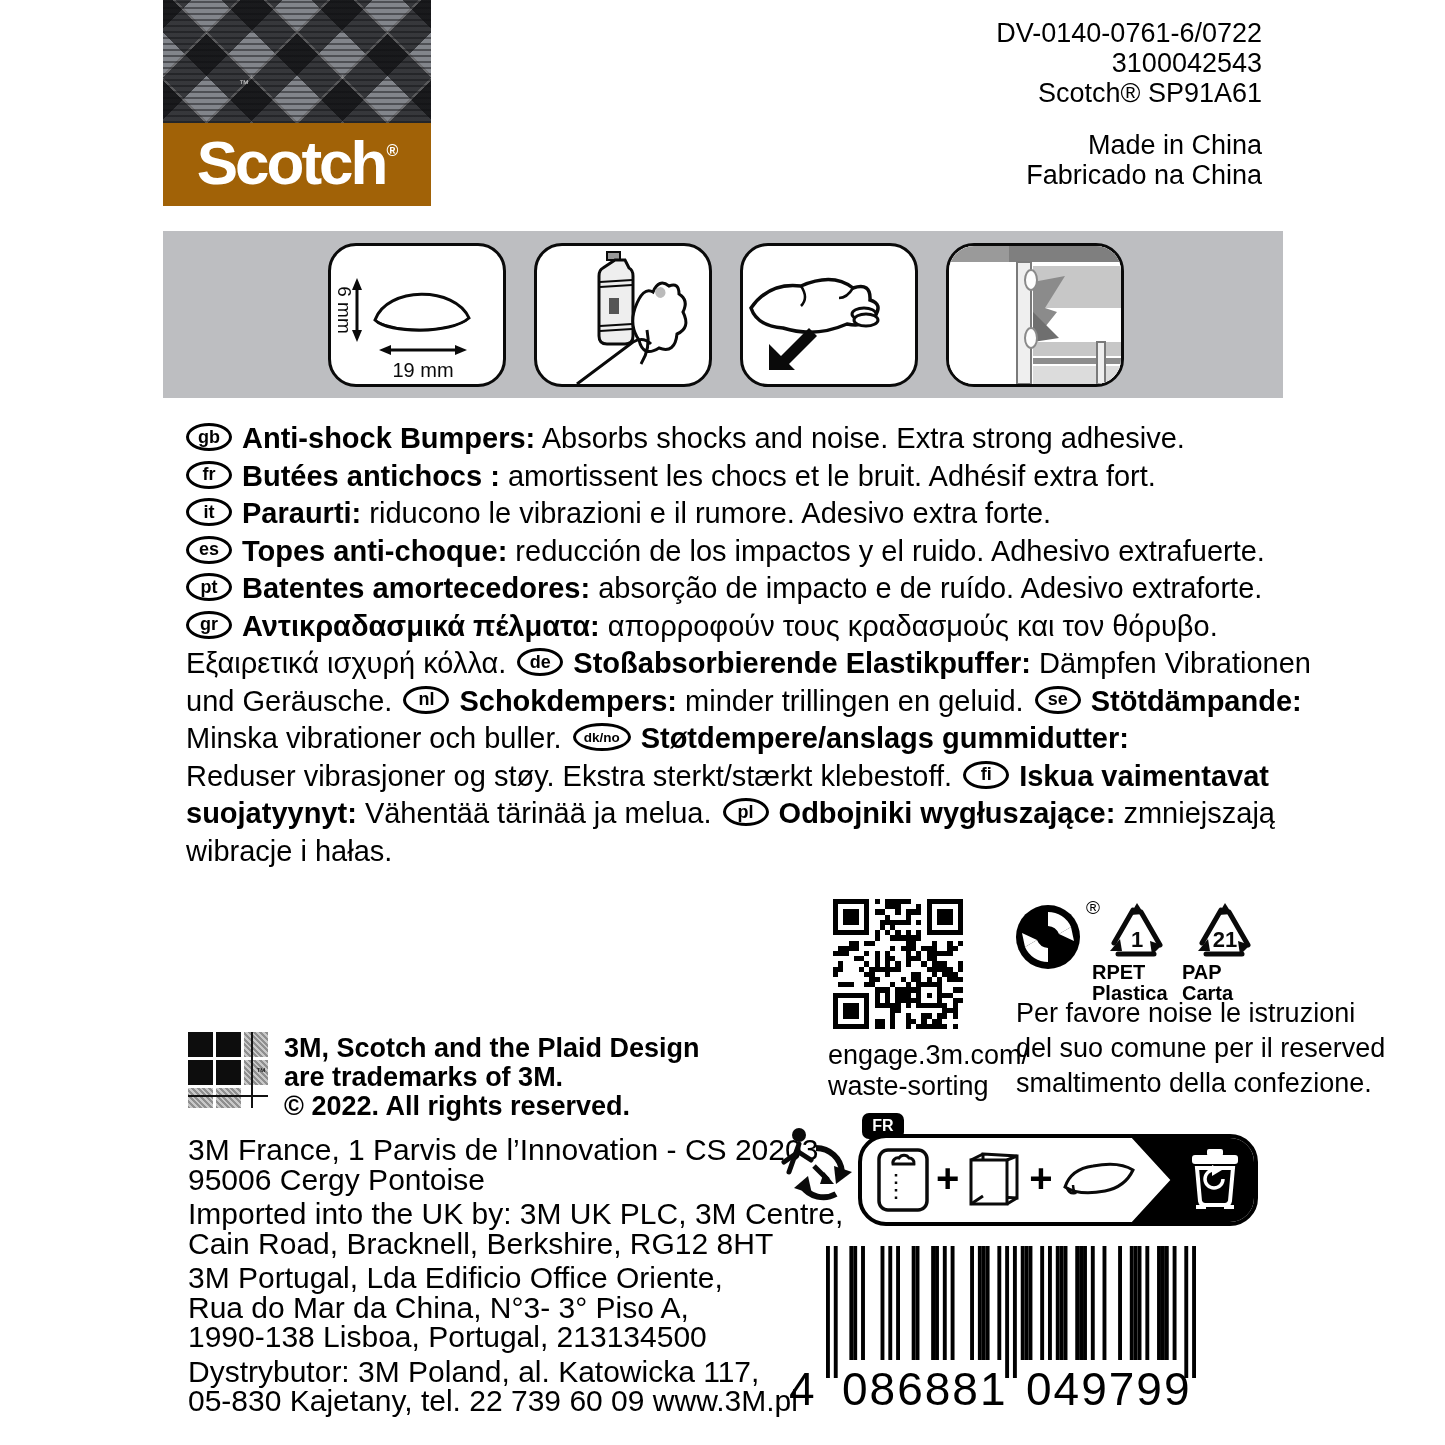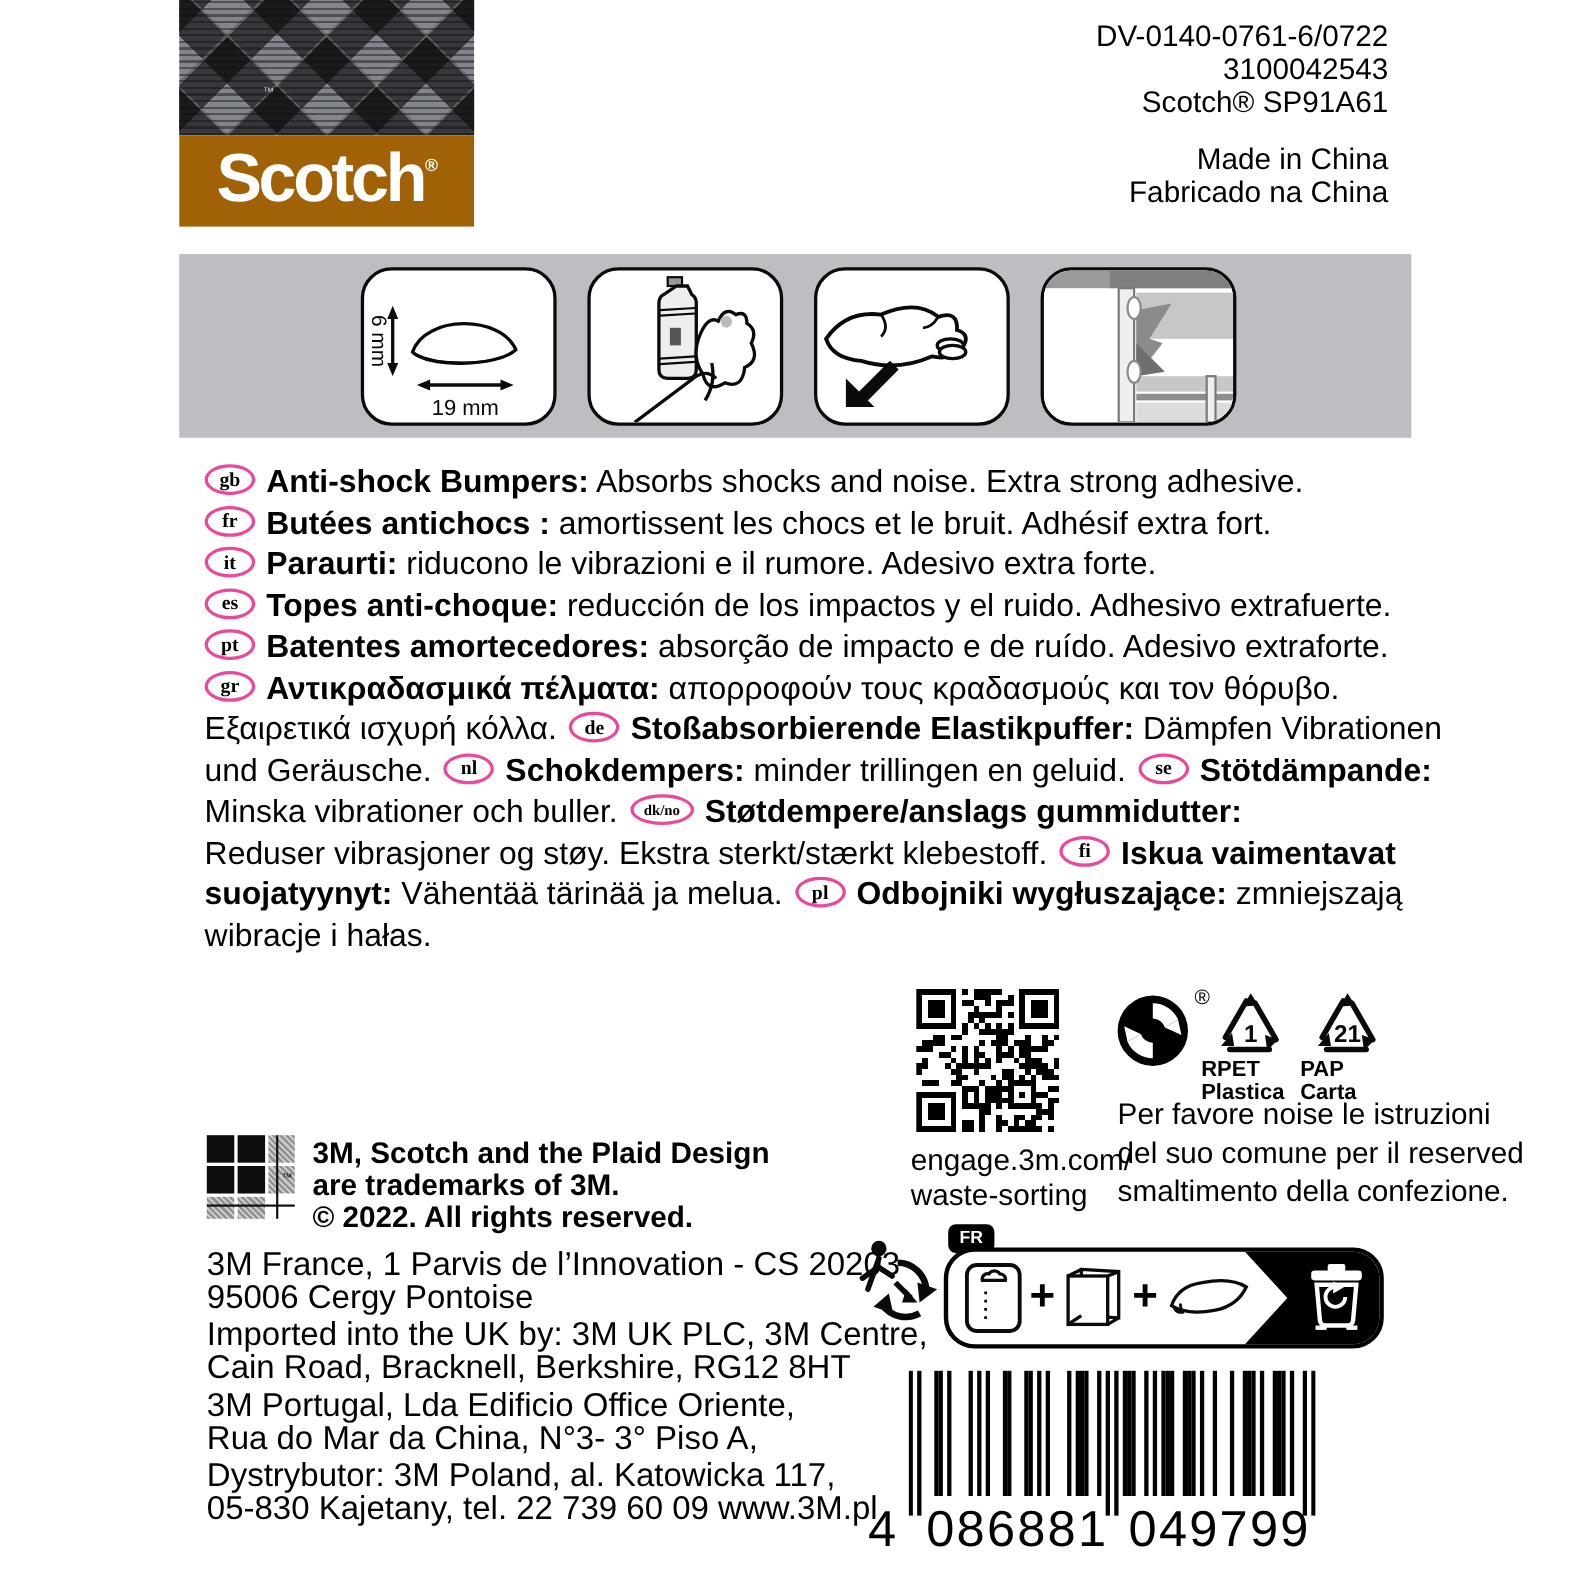--- a/index.html
+++ b/index.html
@@ -32,23 +32,23 @@
   .tile{position:absolute;top:243px;width:178px;height:144px;background:#fff;
         border:3px solid #0a0a0a;border-radius:28px;box-sizing:border-box;overflow:hidden;}
   #tile1{left:328px;} #tile2{left:534px;} #tile3{left:740px;} #tile4{left:946px;}
   .tile svg{display:block;}
 
   
   #desc{left:186px;top:420px;width:1110px;}
   .desc-line{white-space:nowrap;font-size:29px;line-height:37.5px;height:37.5px;}
   .seg-b{font-weight:bold;}
   .lang-badge{display:inline-flex;align-items:center;justify-content:center;
-    box-sizing:border-box;border:3px solid #ec4899;border-radius:50%;
+    box-sizing:border-box;border:3px solid #000000;border-radius:50%;
     min-width:46px;height:28px;padding:0 7px;margin:0 10px 0 3px;
-    font-size:18px;font-weight:bold;vertical-align:middle;position:relative;top:-3px;letter-spacing:0;font-family:Liberation Serif, serif;}
+    font-size:18px;font-weight:bold;vertical-align:middle;position:relative;top:-3px;letter-spacing:0;}
   .desc-line .lang-badge:first-child{margin-left:0;}
   .lang-badge.wide{font-size:13.5px;min-width:58px;padding:0 4px;}
 
   
   #qr{left:833px;top:899px;width:130px;height:130px;}
   #qr-caption{left:828px;top:1040px;font-size:27px;line-height:31px;}
   #green-dot{left:1014px;top:903px;}
   #green-dot-reg{left:1086px;top:897px;font-size:19px;}
   .tri{position:absolute;top:901px;width:66px;height:60px;}
   #tri1{left:1104px;} #tri2{left:1192px;}
@@ -582,20 +582,21 @@
       <div>3M France, 1 Parvis de l’Innovation - CS 20203</div>
       <div>95006 Cergy Pontoise</div>
     </div>
     <div class="addr-group">
       <div>Imported into the UK by: 3M UK PLC, 3M Centre,</div>
       <div>Cain Road, Bracknell, Berkshire, RG12 8HT</div>
     </div>
     <div class="addr-group">
       <div>3M Portugal, Lda Edificio Office Oriente,</div>
       <div>Rua do Mar da China, N°3- 3° Piso A,</div>
+      <div>1990-138 Lisboa, Portugal, 213134500</div>
     </div>
     <div class="addr-group">
       <div>Dystrybutor: 3M Poland, al. Katowicka 117,</div>
       <div>05-830 Kajetany, tel. 22 739 60 09 www.3M.pl</div>
     </div>
   </div>
 
 <svg class="abs" id="triman" width="86" height="86" viewBox="0 0 86 86">
   <circle cx="25" cy="13" r="7" fill="#0a0a0a"></circle>
   <g stroke="#0a0a0a" stroke-width="5" stroke-linecap="round" fill="none">

